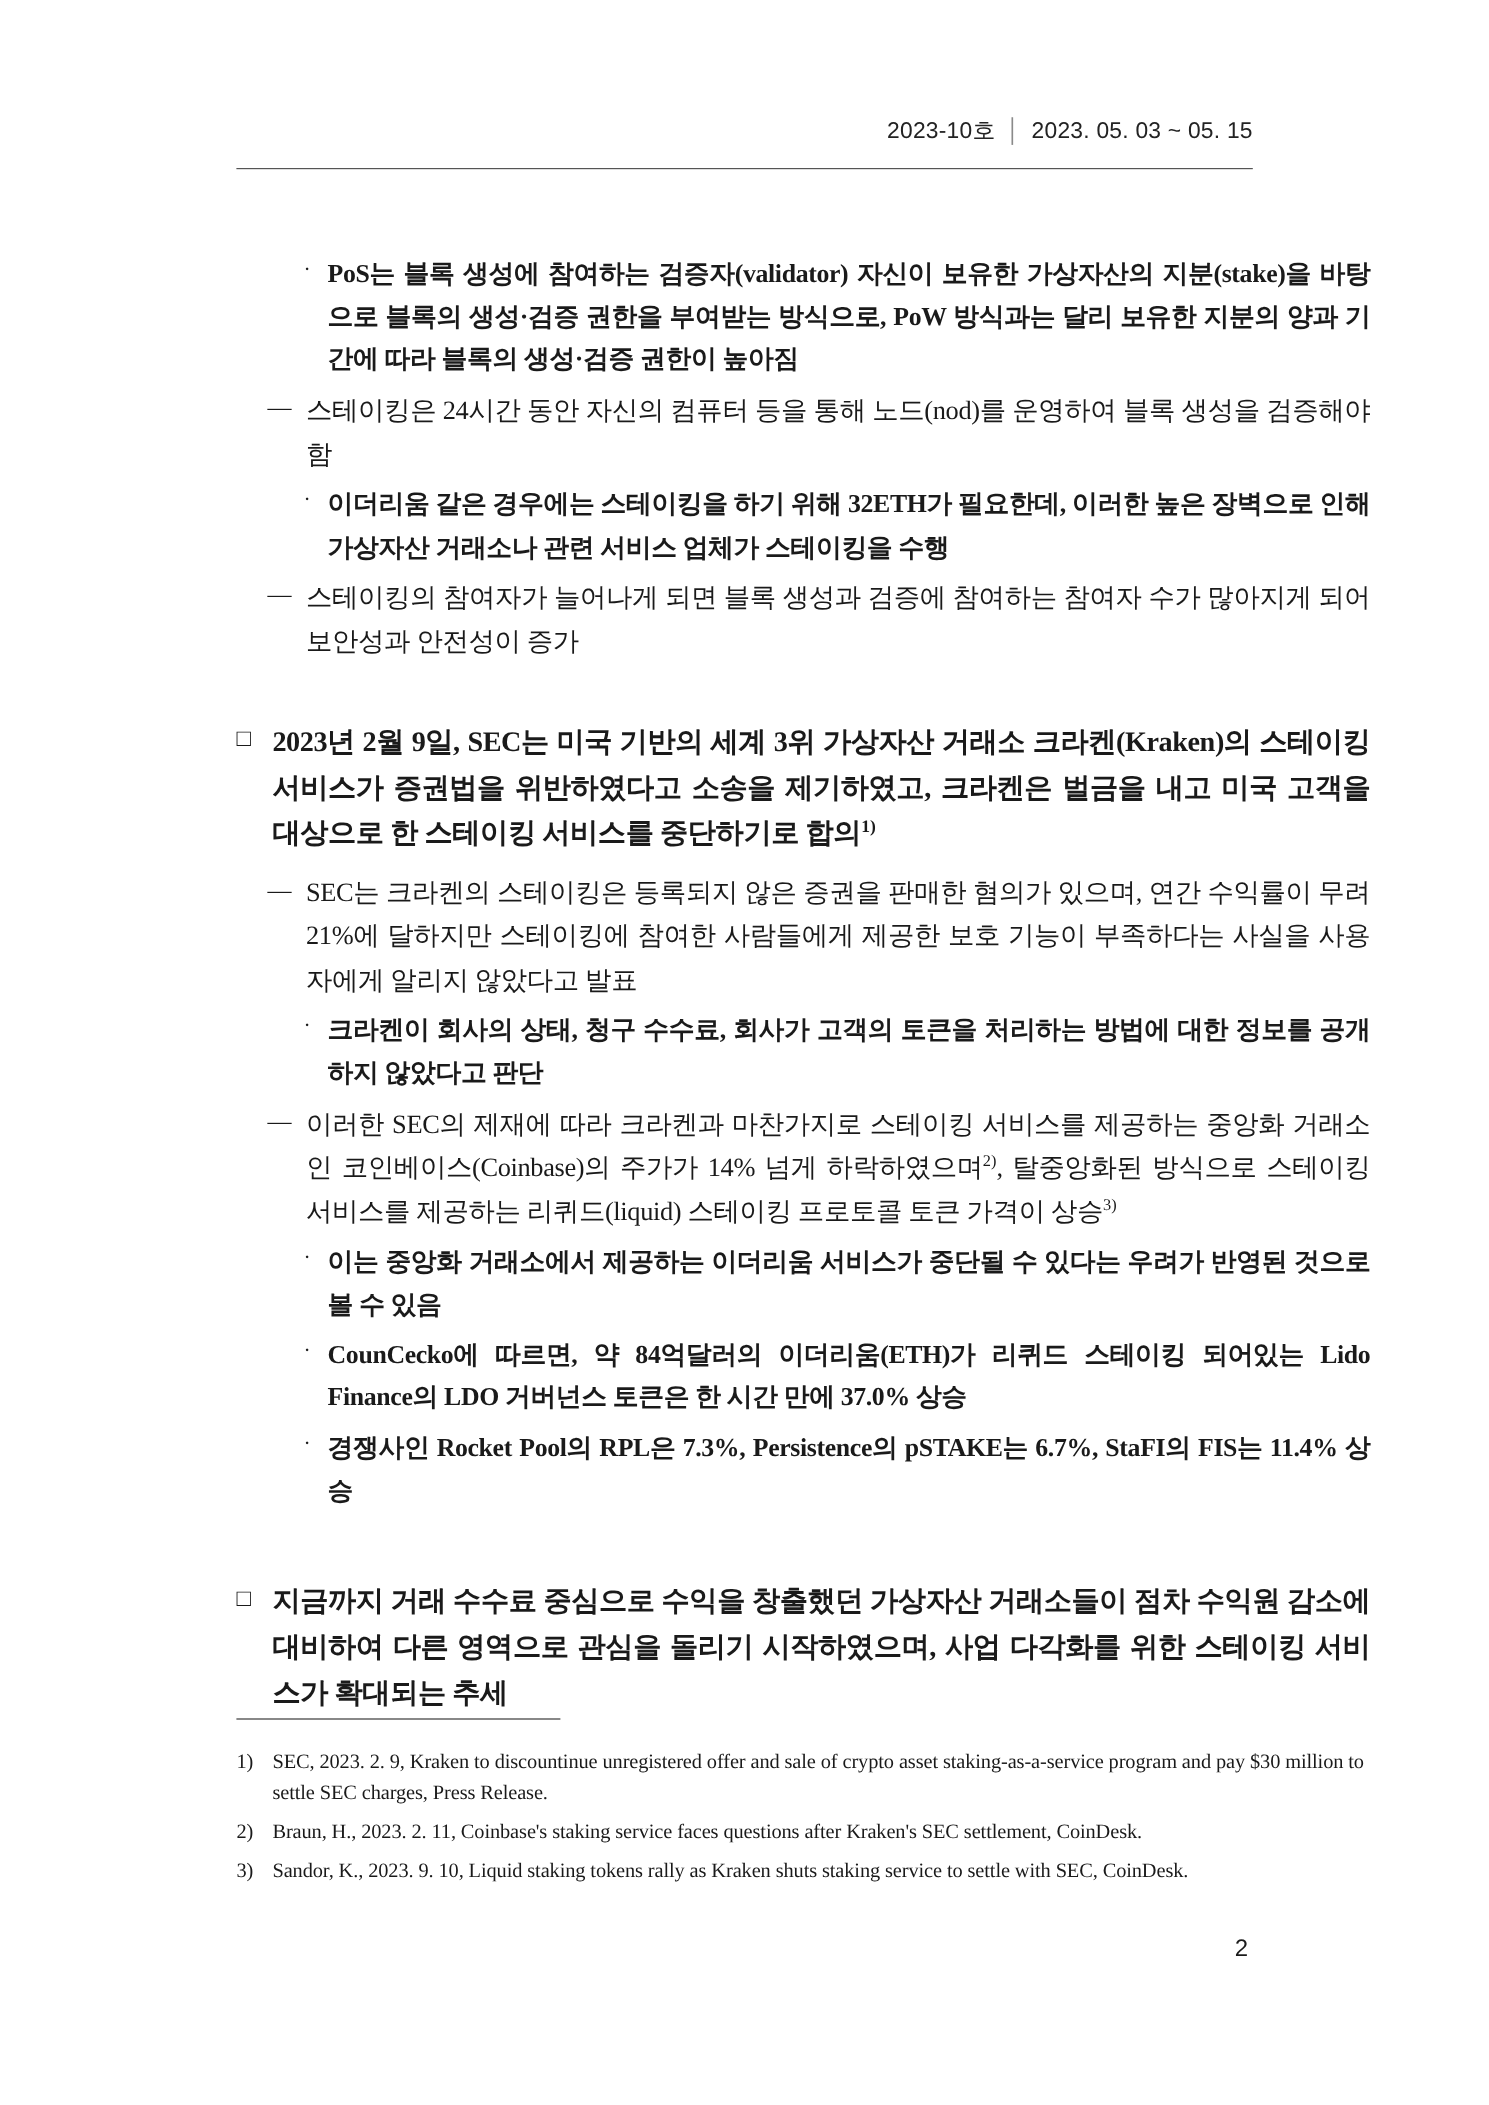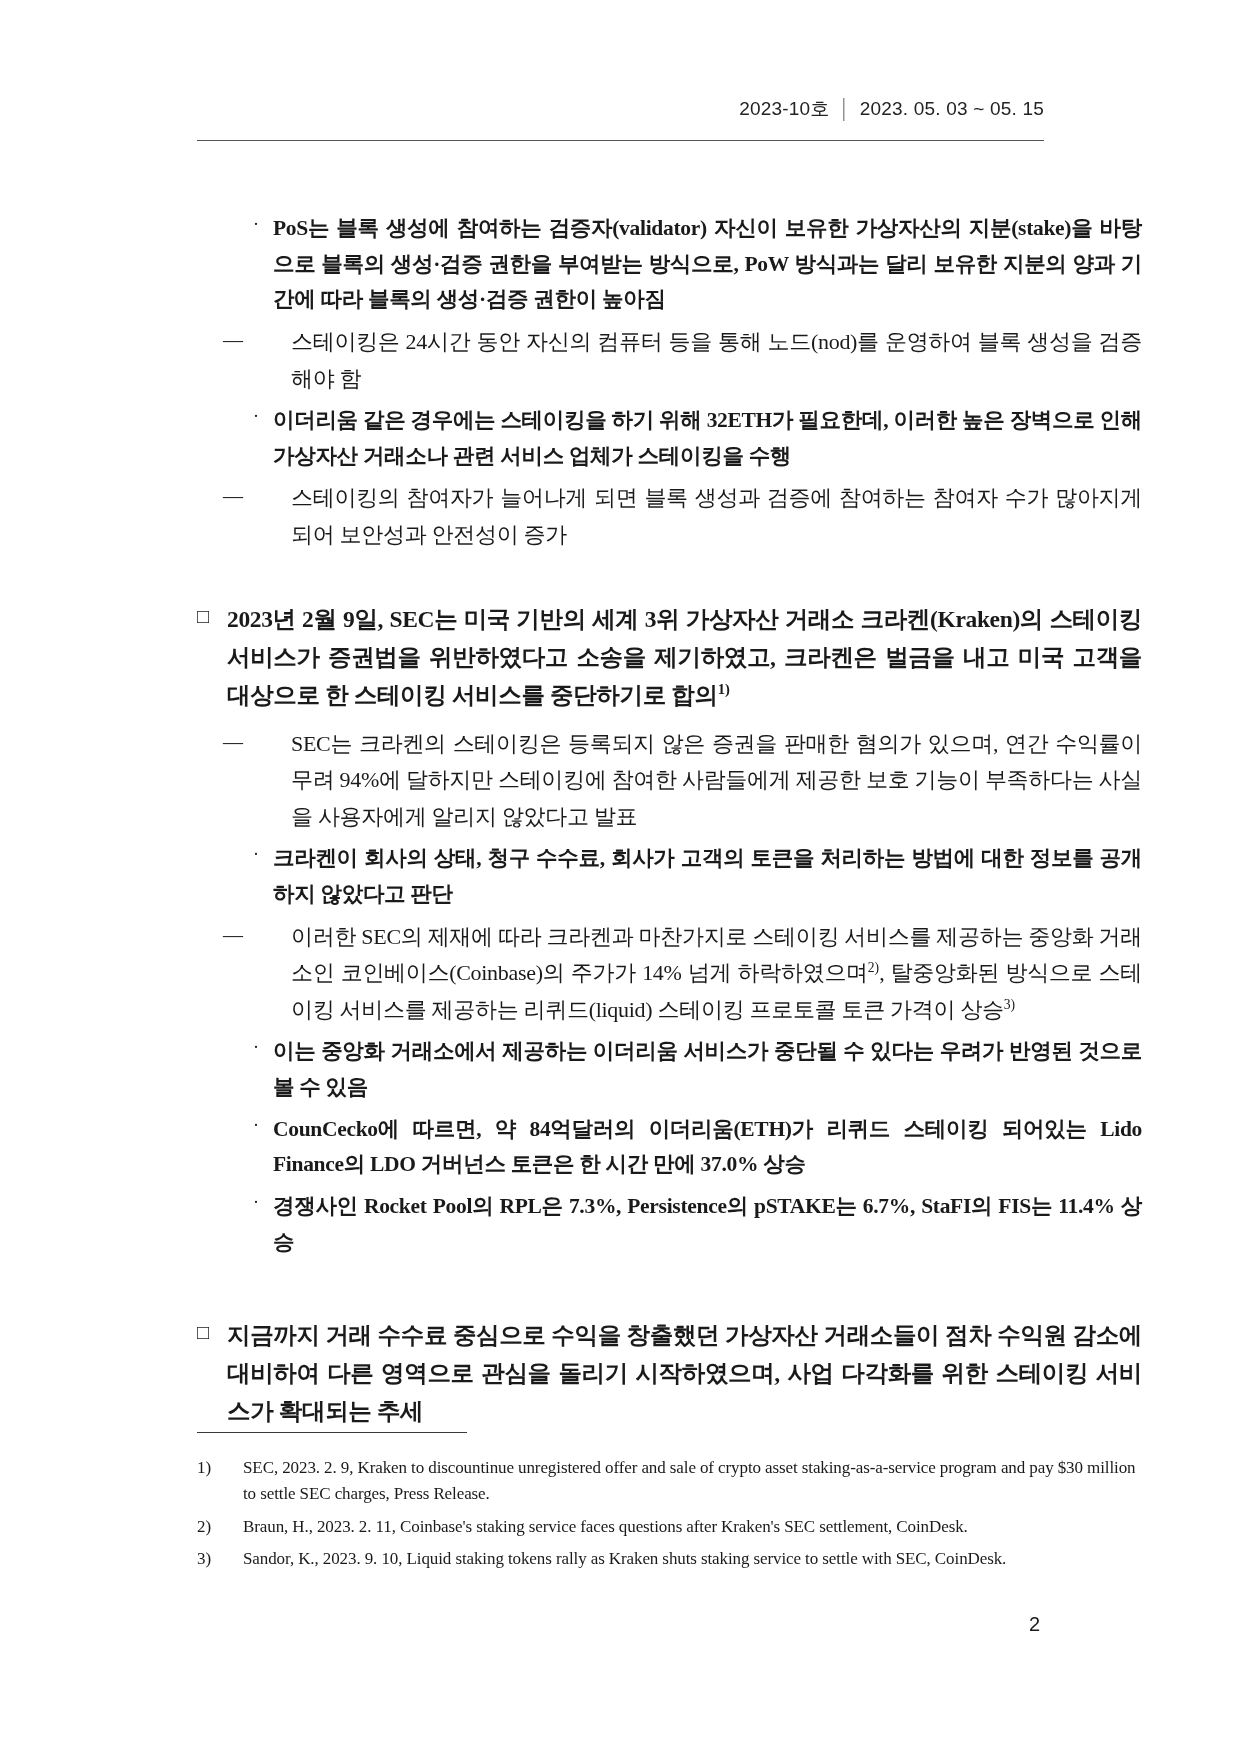--- a/index.html
+++ b/index.html
@@ -93,21 +93,20 @@
   }
   .i-dash .marker {
     flex: 0 0 auto;
     width: 32px;
     font-size: 20px;
   }
   .i-dash .txt {
     flex: 1 1 auto;
     text-align: justify;
     text-justify: inter-character;
-    margin-left: 36px;
   }
 
   
   .i-dot {
     display: flex;
     align-items: flex-start;
     font-size: 21.5px;
     line-height: 1.66;
     letter-spacing: -0.3px;
     margin-top: 6px;
@@ -152,21 +151,20 @@
     line-height: 1.52;
     letter-spacing: -0.1px;
     margin-bottom: 7px;
   }
   .fn-item .fn-num {
     flex: 0 0 auto;
     width: 30px;
   }
   .fn-item .fn-txt {
     flex: 1 1 auto;
-    margin-left: 16px;
   }
 
   
   .page-number {
     position: absolute;
     right: 152px;
     bottom: 118px;
     font-size: 20px;
     font-family: "Liberation Sans", "DejaVu Sans", sans-serif;
     color: #1a1a1a;
@@ -206,21 +204,21 @@
       <span class="txt">스테이킹의 참여자가 늘어나게 되면 블록 생성과 검증에 참여하는 참여자 수가 많아지게 되어 보안성과 안전성이 증가</span>
     </div>
 
     <div class="h-square" style="margin-top:46px;">
       <span class="marker">□</span>
       <span class="txt"><span>2023년 2월 9일, SEC는 미국 기반의 세계 3위 가상자산 거래소 크라켄(Kraken)의 스테이킹 서비스가 증권법을 위반하였다고 소송을 제기하였고, 크라켄은 벌금을 내고 미국 고객을 대상으로 한 스테이킹 서비스를 중단하기로 합의</span><sup class="fn">1)</sup></span>
     </div>
 
     <div class="i-dash" style="margin-top:12px;">
       <span class="marker">—</span>
-      <span class="txt">SEC는 크라켄의 스테이킹은 등록되지 않은 증권을 판매한 혐의가 있으며, 연간 수익률이 무려 94%에 달하지만 스테이킹에 참여한 사람들에게 제공한 보호 기능이 부족하다는 사실을 사용자에게 알리지 않았다고 발표</span>
+      <span class="txt">SEC는 크라켄의 스테이킹은 등록되지 않은 증권을 판매한 혐의가 있으며, 연간 수익률이 무려 21%에 달하지만 스테이킹에 참여한 사람들에게 제공한 보호 기능이 부족하다는 사실을 사용자에게 알리지 않았다고 발표</span>
     </div>
 
     <div class="i-dot">
       <span class="marker">·</span>
       <span class="txt">크라켄이 회사의 상태, 청구 수수료, 회사가 고객의 토큰을 처리하는 방법에 대한 정보를 공개하지 않았다고 판단</span>
     </div>
 
     <div class="i-dash">
       <span class="marker">—</span>
       <span class="txt"><span>이러한 SEC의 제재에 따라 크라켄과 마찬가지로 스테이킹 서비스를 제공하는 중앙화 거래소인 코인베이스(Coinbase)의 주가가 14% 넘게 하락하였으며</span><sup class="fn">2)</sup><span>, 탈중앙화된 방식으로 스테이킹 서비스를 제공하는 리퀴드(liquid) 스테이킹 프로토콜 토큰 가격이 상승</span><sup class="fn">3)</sup></span>

